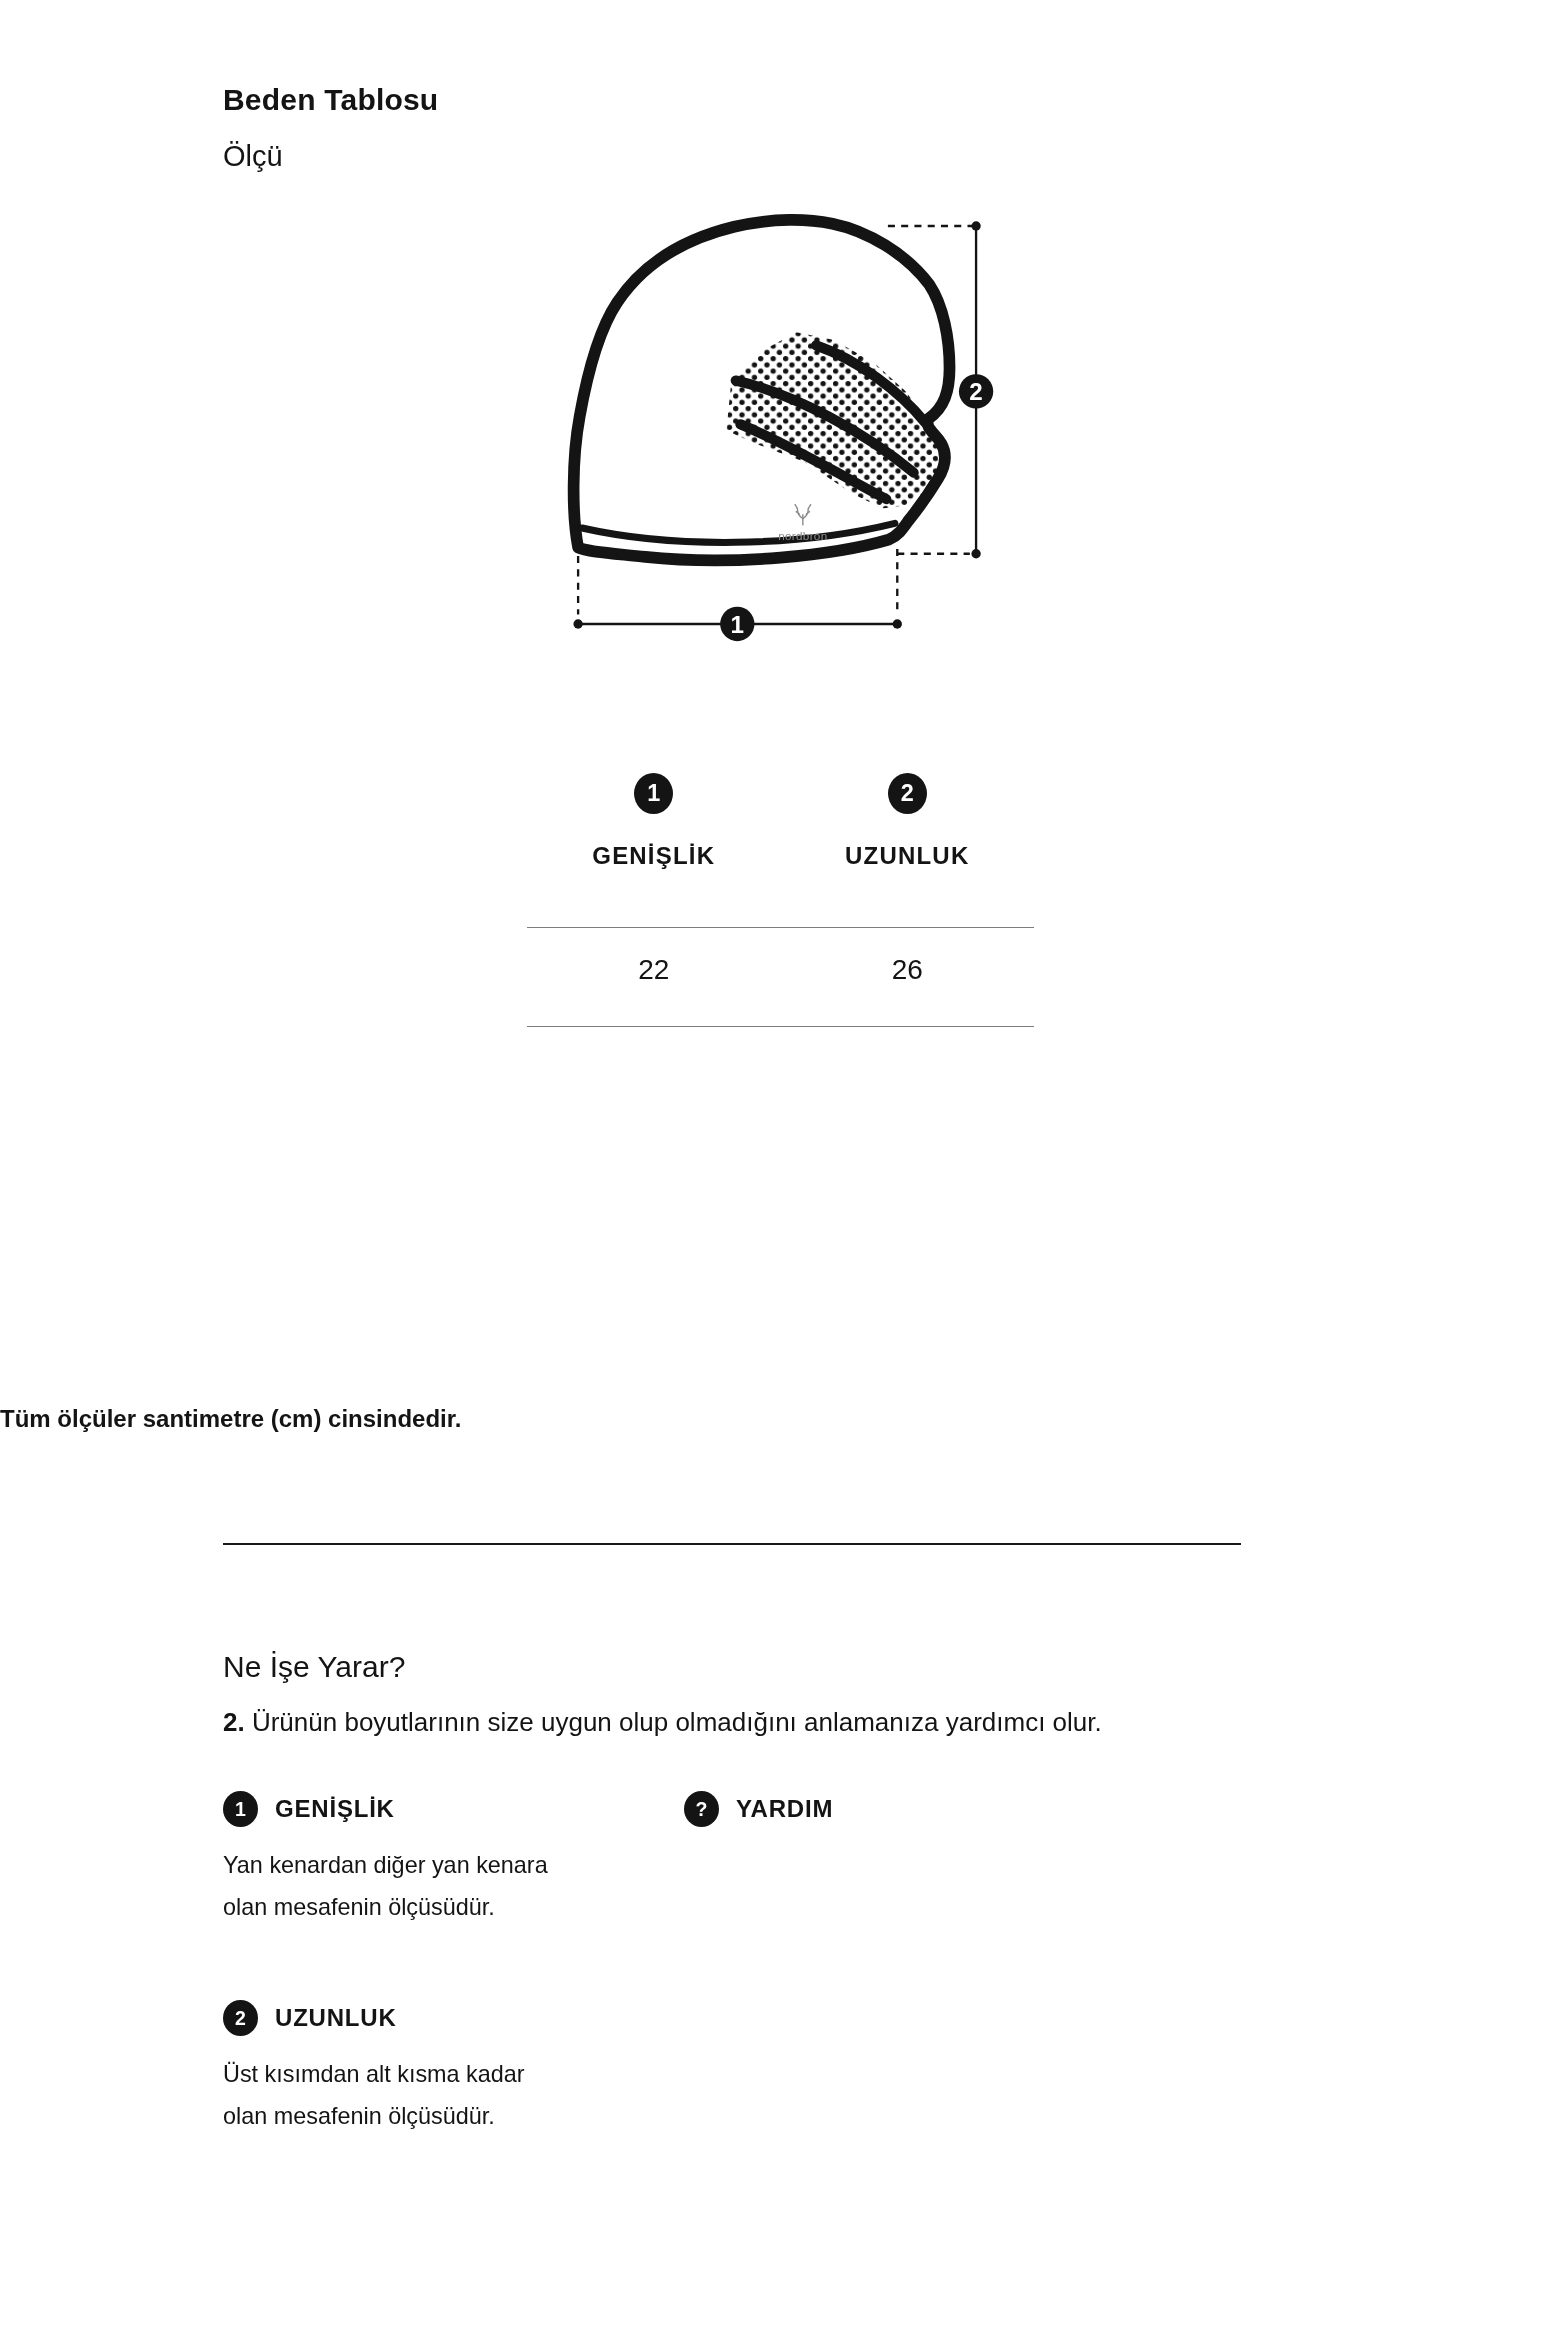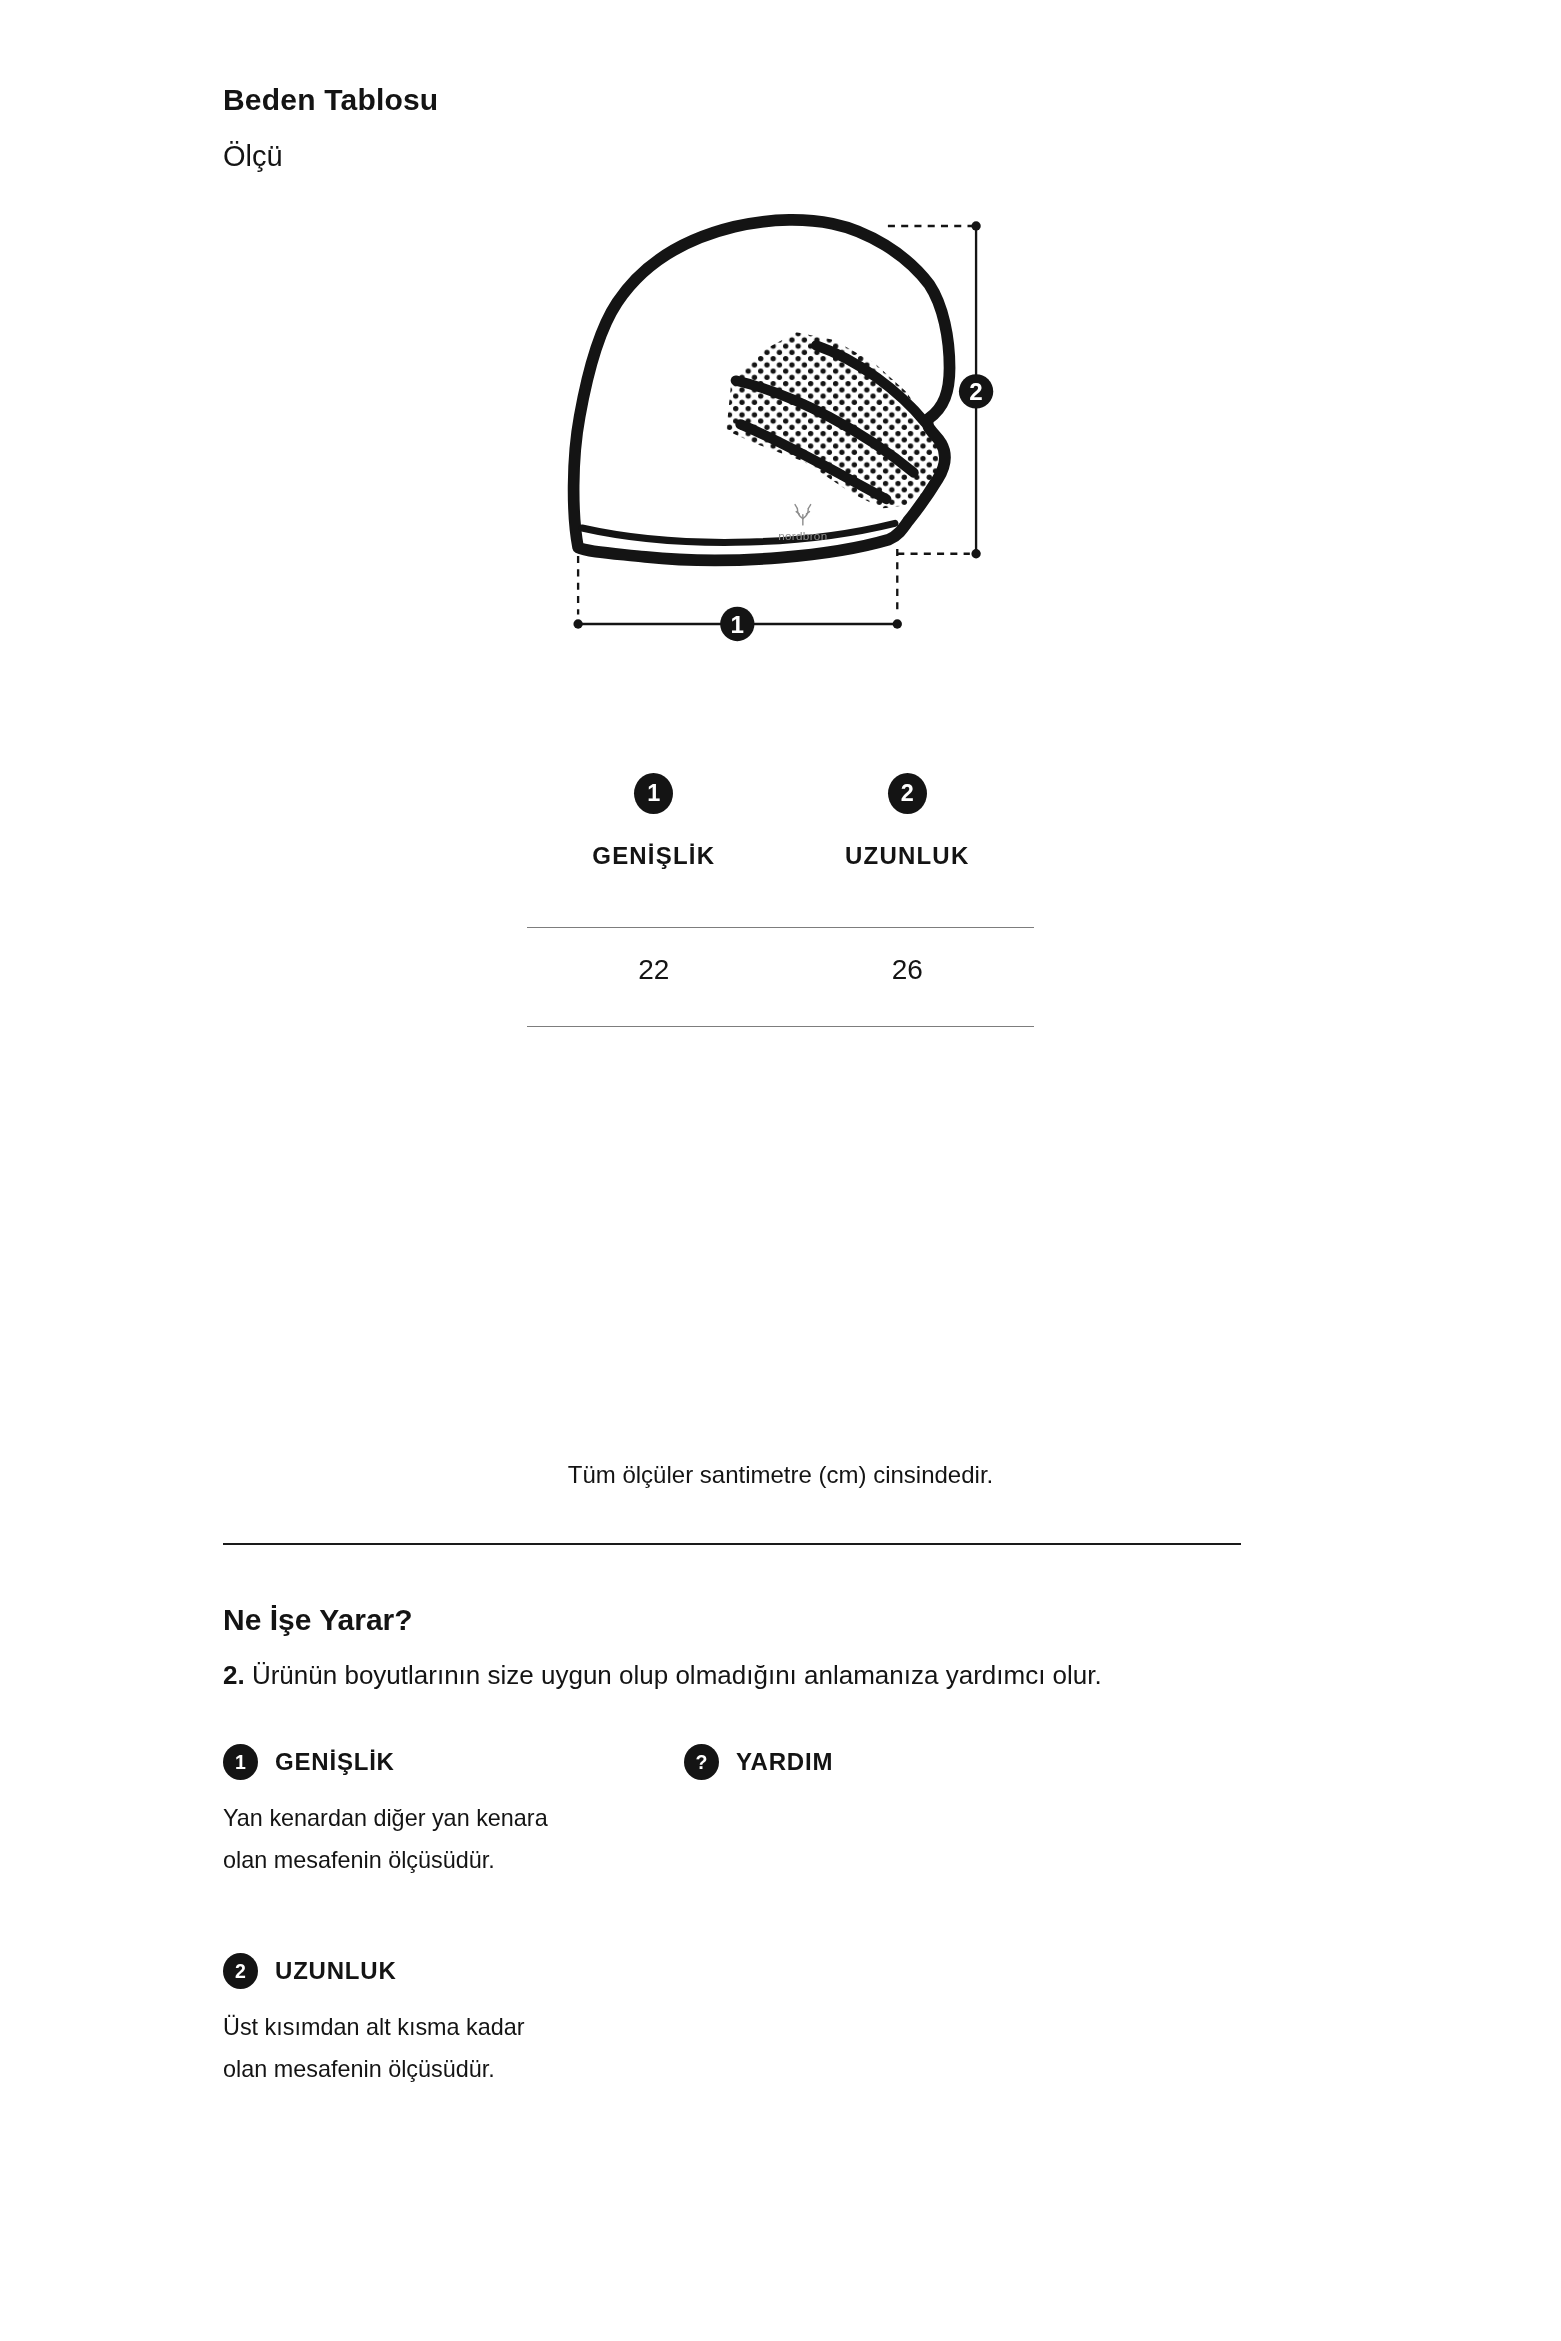--- a/index.html
+++ b/index.html
@@ -26,26 +26,26 @@
     display:flex; align-items:center; justify-content:center; font-weight:700;
   }
   .badge-lg { width:39px; height:41px; font-size:23.4px; }
   .badge-sm { width:35px; height:36px; font-size:19.5px; flex:0 0 auto; }
   .st-header-row { margin-top:28px; }
   .st-header { font-size:24px; font-weight:700; letter-spacing:1.2px; line-height:28px; }
   .st-values { margin-top:57px; border-top:1.6px solid #7d7d7d; border-bottom:1.6px solid #7d7d7d; padding:28px 0 42px; }
   .st-value { font-size:28px; font-weight:400; line-height:28px; }
 
   
-  .note { position:absolute; left:0; top:1461px; width:1561px; text-align:center; font-size:24px; line-height:28px; }
+  .note { position:absolute; left:0; top:1405px; width:1561px; font-size:24px; line-height:28px;font-weight:bold; }
   .divider { position:absolute; left:223px; top:1543px; width:1113px; height:2.3px; background:#1a1a1a; }
 
   
   .info { position:absolute; left:223px; top:1602px; width:1116px; }
-  .info-heading { font-size:30px; font-weight:700; line-height:36px; }
+  .info-heading { font-size:30px; font-weight:400; line-height:36px;margin-top:47px; }
   .info-item { font-size:26px; line-height:37px; margin-top:19px; }
   .info-item:first-of-type { margin-top:12.5px; }
   .info-item .num { font-weight:700; }
   .guides { margin-top:50px; display:grid; grid-template-columns:461px 1fr; row-gap:72px; }
   .guide-head { display:flex; align-items:center; gap:17px; }
   .guide-label { font-size:24px; font-weight:700; letter-spacing:0.8px; }
   .guide-text { margin-top:17px; font-size:23.4px; line-height:42px; white-space:pre-line; }
 </style>
 </head>
 <body>

